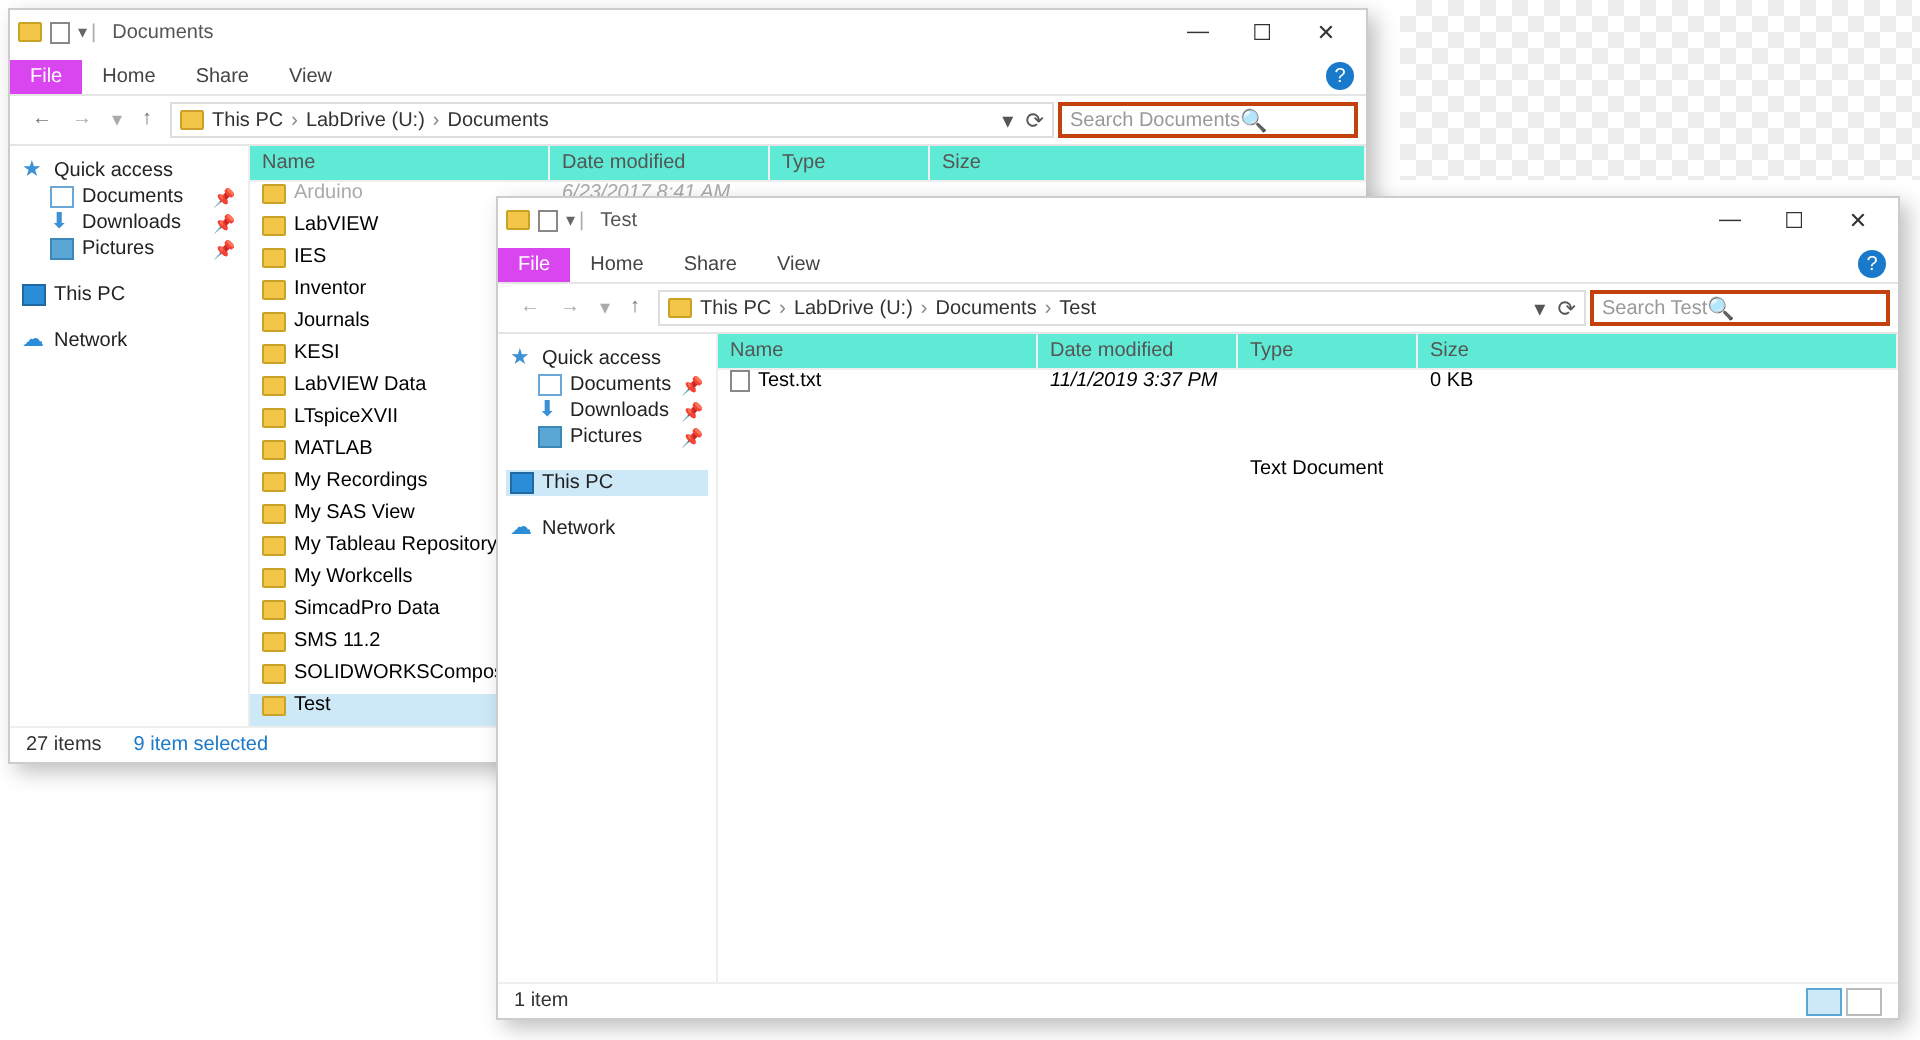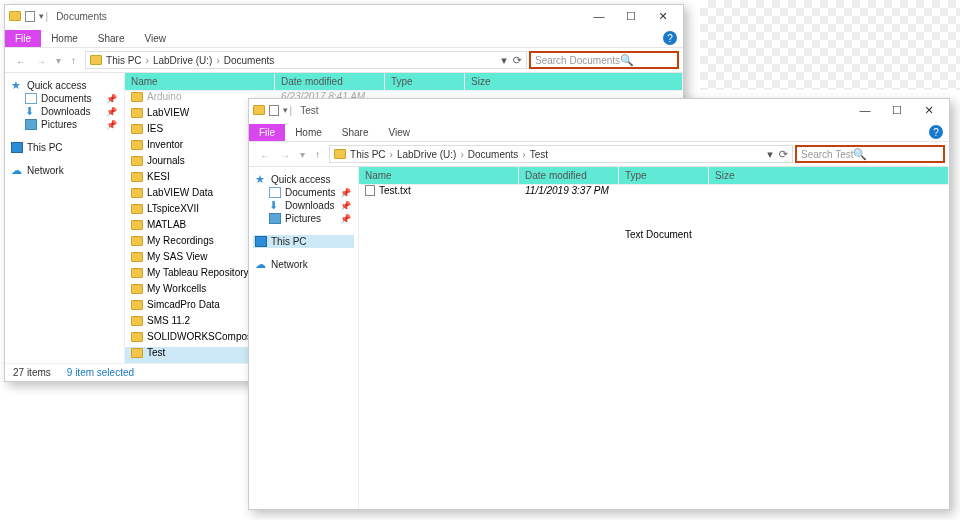--- a/index.html
+++ b/index.html
@@ -420,17 +420,25 @@
         <div class="c-size">Size</div>
       </div>
       <div id="list2">
           <div class="filerow">
       <div class="c-name">
               <span class="doc-i"></span>
               <span>Test.txt</span>
             </div>
       <div class="c-date">11/1/2019 3:37 PM</div>
       <div class="c-type">Text Document</div>
+      <div class="c-size">0 KB</div>
     </div>
         </div>
+    </div>
+  </div>
+  <div class="status">
+    <span>1 item</span>
+    <div class="views">
+      <span class="active"></span>
+      <span></span>
     </div>
   </div>
 </div>
 
 </body></html>

